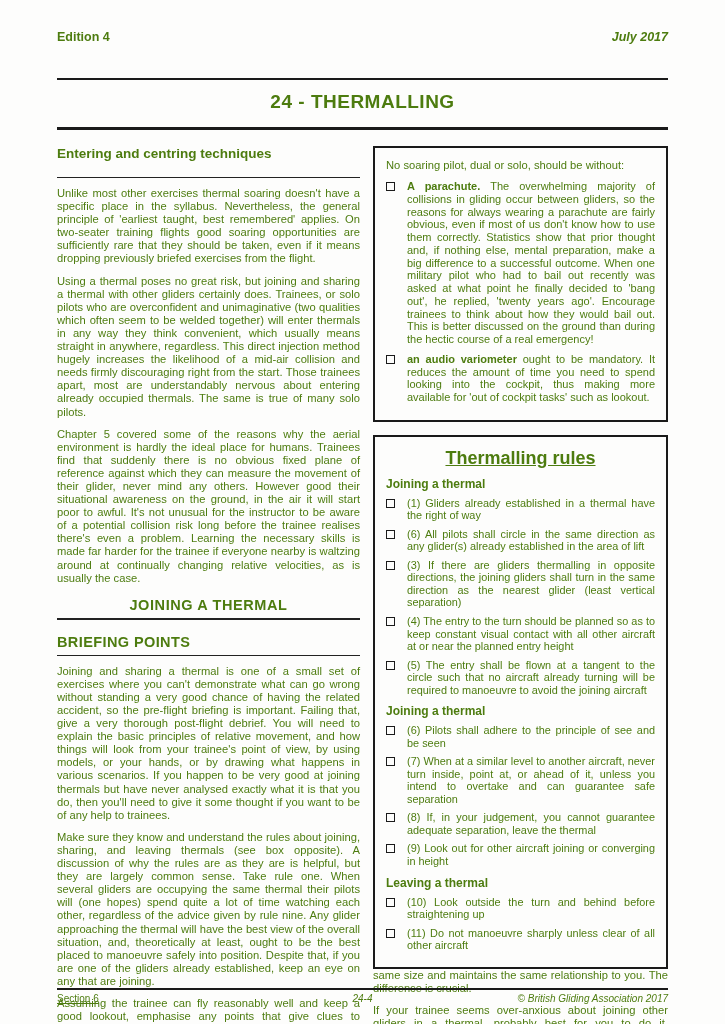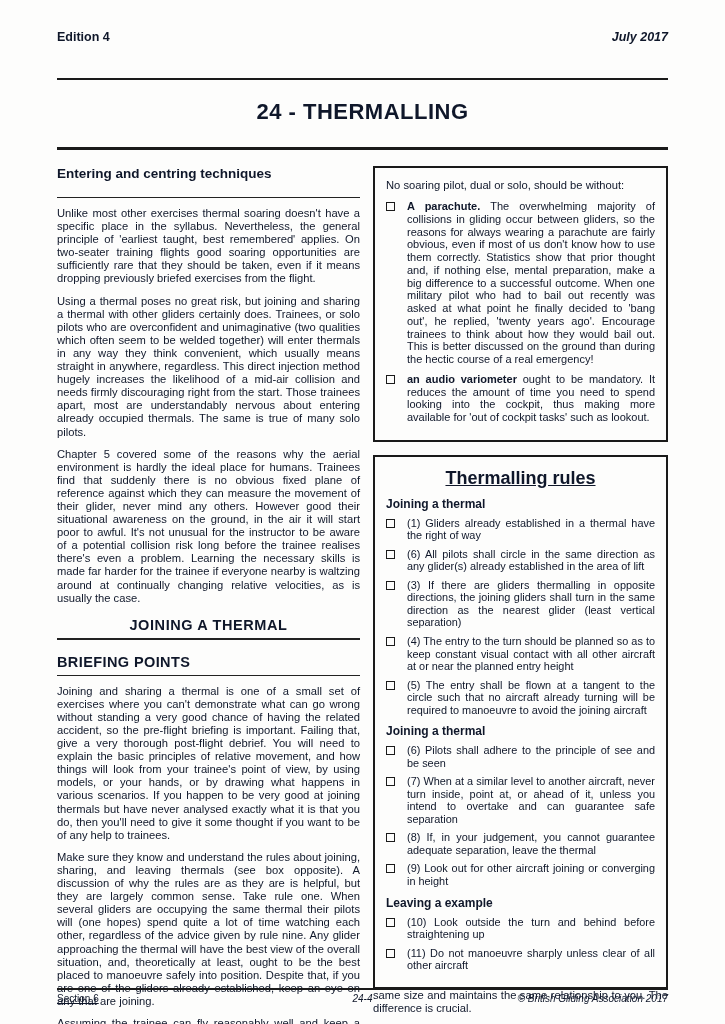--- a/index.html
+++ b/index.html
@@ -2,31 +2,31 @@
 <html><head>
 <meta charset="utf-8">
 <style>
   html,body{margin:0;padding:0;background:#9a9a9a;}
   .page{
     position:relative;
     width:725px;height:1024px;
     margin:0 auto;
     background:#fdfdfc;
     font-family:"Liberation Sans",sans-serif;
-    color:#0f172a;
+    color:#4d7c0f;
     box-sizing:border-box;
     padding:30px 57px 0 57px;
     overflow:hidden;
   }
   
   .hdr{display:flex;justify-content:space-between;align-items:baseline;font-size:12.5px;font-weight:bold;}
   .hdr .date{font-style:italic;}
   
   .banner{margin-top:34px;border-top:2.5px solid #1a1a1a;border-bottom:3px solid #1a1a1a;padding:3px 0 6px;text-align:center;}
-  .banner h1{margin:16px;font-size:22px;letter-spacing:.5px;font-weight:bold;}
+  .banner h1{margin:8px;font-size:19px;letter-spacing:.5px;font-weight:bold;}
   
   .cols{display:flex;gap:13px;margin-top:16px;}
   .col-l{flex:0 0 303px;}
   .col-r{flex:1;min-width:0;}
   p.body{font-size:11.2px;line-height:1.17;text-align:justify;margin:0 0 9px 0;}
   h2.sec{font-size:13.5px;font-weight:600;margin:0 0 9px 0;padding-bottom:16px;border-bottom:1.6px solid #222;}
   h3.center-head{text-align:center;font-size:14.5px;font-weight:bold;letter-spacing:.6px;margin:12px 0 10px;padding-bottom:5px;border-bottom:2px solid #222;}
   h3.brief-head{font-size:14.5px;font-weight:600;letter-spacing:.4px;margin:14px 0 9px;padding-bottom:5px;border-bottom:1.6px solid #222;}
   
   .box{border:2px solid #1a1a1a;padding:9px 11px;background:#fdfdfc;}
@@ -130,21 +130,21 @@
           </div>
         <div class="check-item">
             <span class="checkbox"></span>
             <div class="check-text">(8) If, in your judgement, you cannot guarantee adequate separation, leave the thermal</div>
           </div>
         <div class="check-item">
             <span class="checkbox"></span>
             <div class="check-text">(9) Look out for other aircraft joining or converging in height</div>
           </div>
 
-        <h4 class="rule-sec">Leaving a example</h4>
+        <h4 class="rule-sec">Leaving a thermal</h4>
         <div class="check-item">
             <span class="checkbox"></span>
             <div class="check-text">(10) Look outside the turn and behind before straightening up</div>
           </div>
         <div class="check-item">
             <span class="checkbox"></span>
             <div class="check-text">(11) Do not manoeuvre sharply unless clear of all other aircraft</div>
           </div>
       </div>
 

